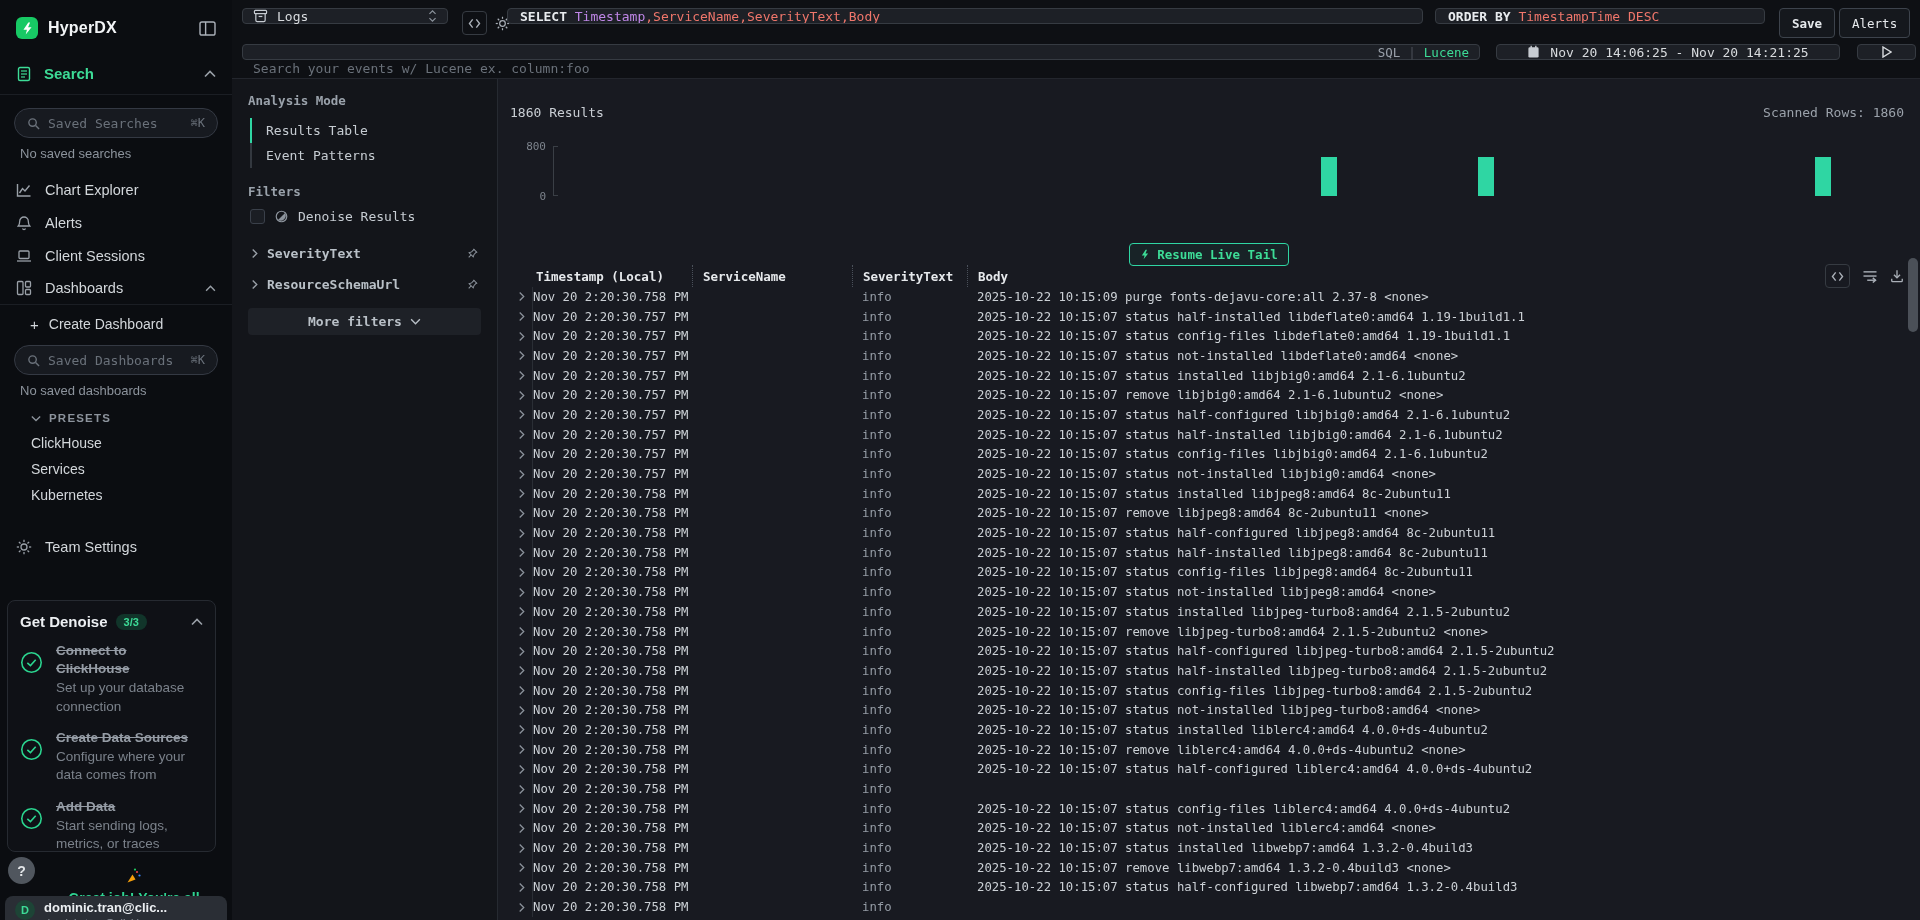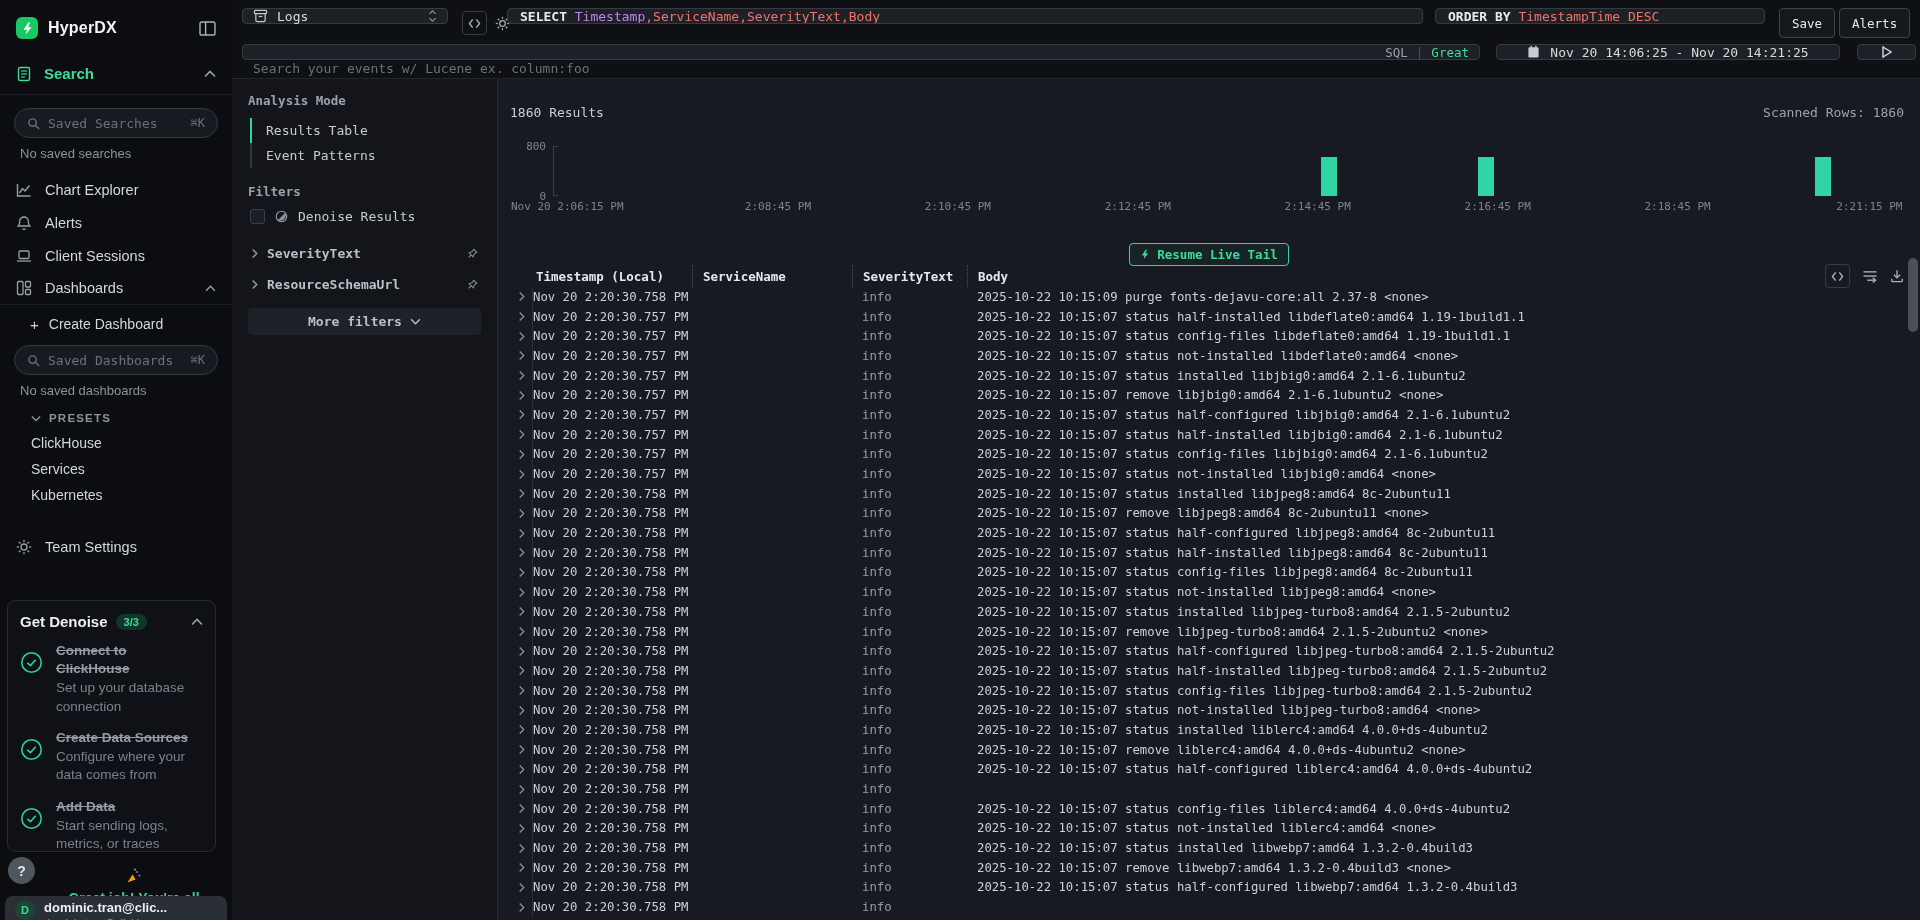--- a/index.html
+++ b/index.html
@@ -61,21 +61,21 @@
   .src-select .grow { flex:1; }
   .mini-btn { position:absolute; top:11px; width:25px; height:24px; display:flex; align-items:center; justify-content:center; cursor:pointer; border-radius:4px; }
   .mini-btn.boxed { border:1px solid #363b42; }
   .qinput { left:275px; top:8px; width:916px; padding:0 12px; white-space:nowrap; overflow:hidden; cursor:text; }
   .oinput { left:1203px; top:8px; width:330px; padding:0 12px; white-space:nowrap; overflow:hidden; cursor:text; }
   .kw { color:#e9ecef; font-weight:bold; }
   .tok-purple { color:#c087e8; }
   .tok-red { color:#f0766b; }
   .btn { background:#15181d; border:1px solid #3d434c; border-radius:4px; color:#e6e9ec; font-size:12.5px;
     height:30px; padding:0 12px; cursor:pointer; font-family:"DejaVu Sans Mono","Liberation Mono",monospace; }
-  .save-btn { position:absolute; left:1547px; top:8px; }
+  .save-btn { position:absolute; left:1547px; top:8px;font-weight:bold; }
   .alerts-btn { position:absolute; left:1607px; top:8px; }
   .search-row { left:10px; top:44px; width:1238px; padding:0 10px; }
   .search-row input { flex:1; background:transparent; border:none; outline:none; color:#c7ccd2; font-size:13px;
     font-family:"DejaVu Sans Mono","Liberation Mono",monospace;margin-top:32px; }
   .search-row input::placeholder { color:#6a717a; }
   .lang-toggle { display:flex; gap:8px; align-items:center; font-size:12.5px; }
   .lang-sql { color:#9aa1aa; cursor:pointer; }
   .lang-div { color:#4a4f57; }
   .lang-lucene { color:#3ddc97; cursor:pointer; }
   .date-box { left:1264px; top:44px; width:344px; justify-content:center; gap:10px; cursor:pointer; }
@@ -384,21 +384,21 @@
       </div>
 
       <button class="btn save-btn">Save</button>
       <button class="btn alerts-btn">Alerts</button>
 
       <div class="box search-row">
         <input type="text" placeholder="Search your events w/ Lucene ex. column:foo" style="">
         <span class="lang-toggle">
           <span class="lang-sql">SQL</span>
           <span class="lang-div">|</span>
-          <span class="lang-lucene">Great</span>
+          <span class="lang-lucene">Lucene</span>
         </span>
       </div>
 
       <div class="box date-box">
         <svg width="13" height="14" viewBox="0 0 14 15">
             <rect x="1.5" y="2.5" width="11" height="11" rx="1.5" fill="#c7ccd2"></rect>
             <line x1="4.5" y1="0.8" x2="4.5" y2="3.5" stroke="#c7ccd2" stroke-width="1.5"></line>
             <line x1="9.5" y1="0.8" x2="9.5" y2="3.5" stroke="#c7ccd2" stroke-width="1.5"></line>
           </svg>
         <span>Nov 20 14:06:25 - Nov 20 14:21:25</span>
@@ -473,30 +473,20 @@
         </div>
 
         <div class="chart">
           <span class="ylab" style="top:28px; left:0;">800</span>
           <span class="ylab" style="top:78px; left:0;">0</span>
           <div class="plot" id="bars">
               <div class="bar" style="left: 57.1271%; height: 77.5%; background: rgb(47, 214, 163);"></div>
               <div class="bar" style="left: 68.7293%; height: 77.5%; background: rgb(47, 214, 163);"></div>
               <div class="bar" style="left: 93.5912%; height: 77.5%; background: rgb(47, 214, 163);"></div>
             </div>
-          <div class="xticks" id="xticks">
-              <span class="xtick" style="left: 0%; transform: translateX(-42px);">Nov 20 2:06:15 PM</span>
-              <span class="xtick" style="left: 16.5746%; transform: translateX(-50%);">2:08:45 PM</span>
-              <span class="xtick" style="left: 29.8343%; transform: translateX(-50%);">2:10:45 PM</span>
-              <span class="xtick" style="left: 43.0939%; transform: translateX(-50%);">2:12:45 PM</span>
-              <span class="xtick" style="left: 56.3536%; transform: translateX(-50%);">2:14:45 PM</span>
-              <span class="xtick" style="left: 69.6133%; transform: translateX(-50%);">2:16:45 PM</span>
-              <span class="xtick" style="left: 82.8729%; transform: translateX(-50%);">2:18:45 PM</span>
-              <span class="xtick" style="left: 99.4475%; transform: translateX(-100%);">2:21:15 PM</span>
-            </div>
         </div>
 
         <div class="livetail-row">
           <button class="livetail-btn">
             <svg width="10" height="13" viewBox="0 0 16 16">
                 <polygon points="9,0.5 3,9.5 7.3,9.5 5.8,15.5 13,6.5 8.7,6.5 11.2,0.5" fill="#3ddc97"></polygon>
               </svg>
             <span>Resume Live Tail</span>
           </button>
         </div>

